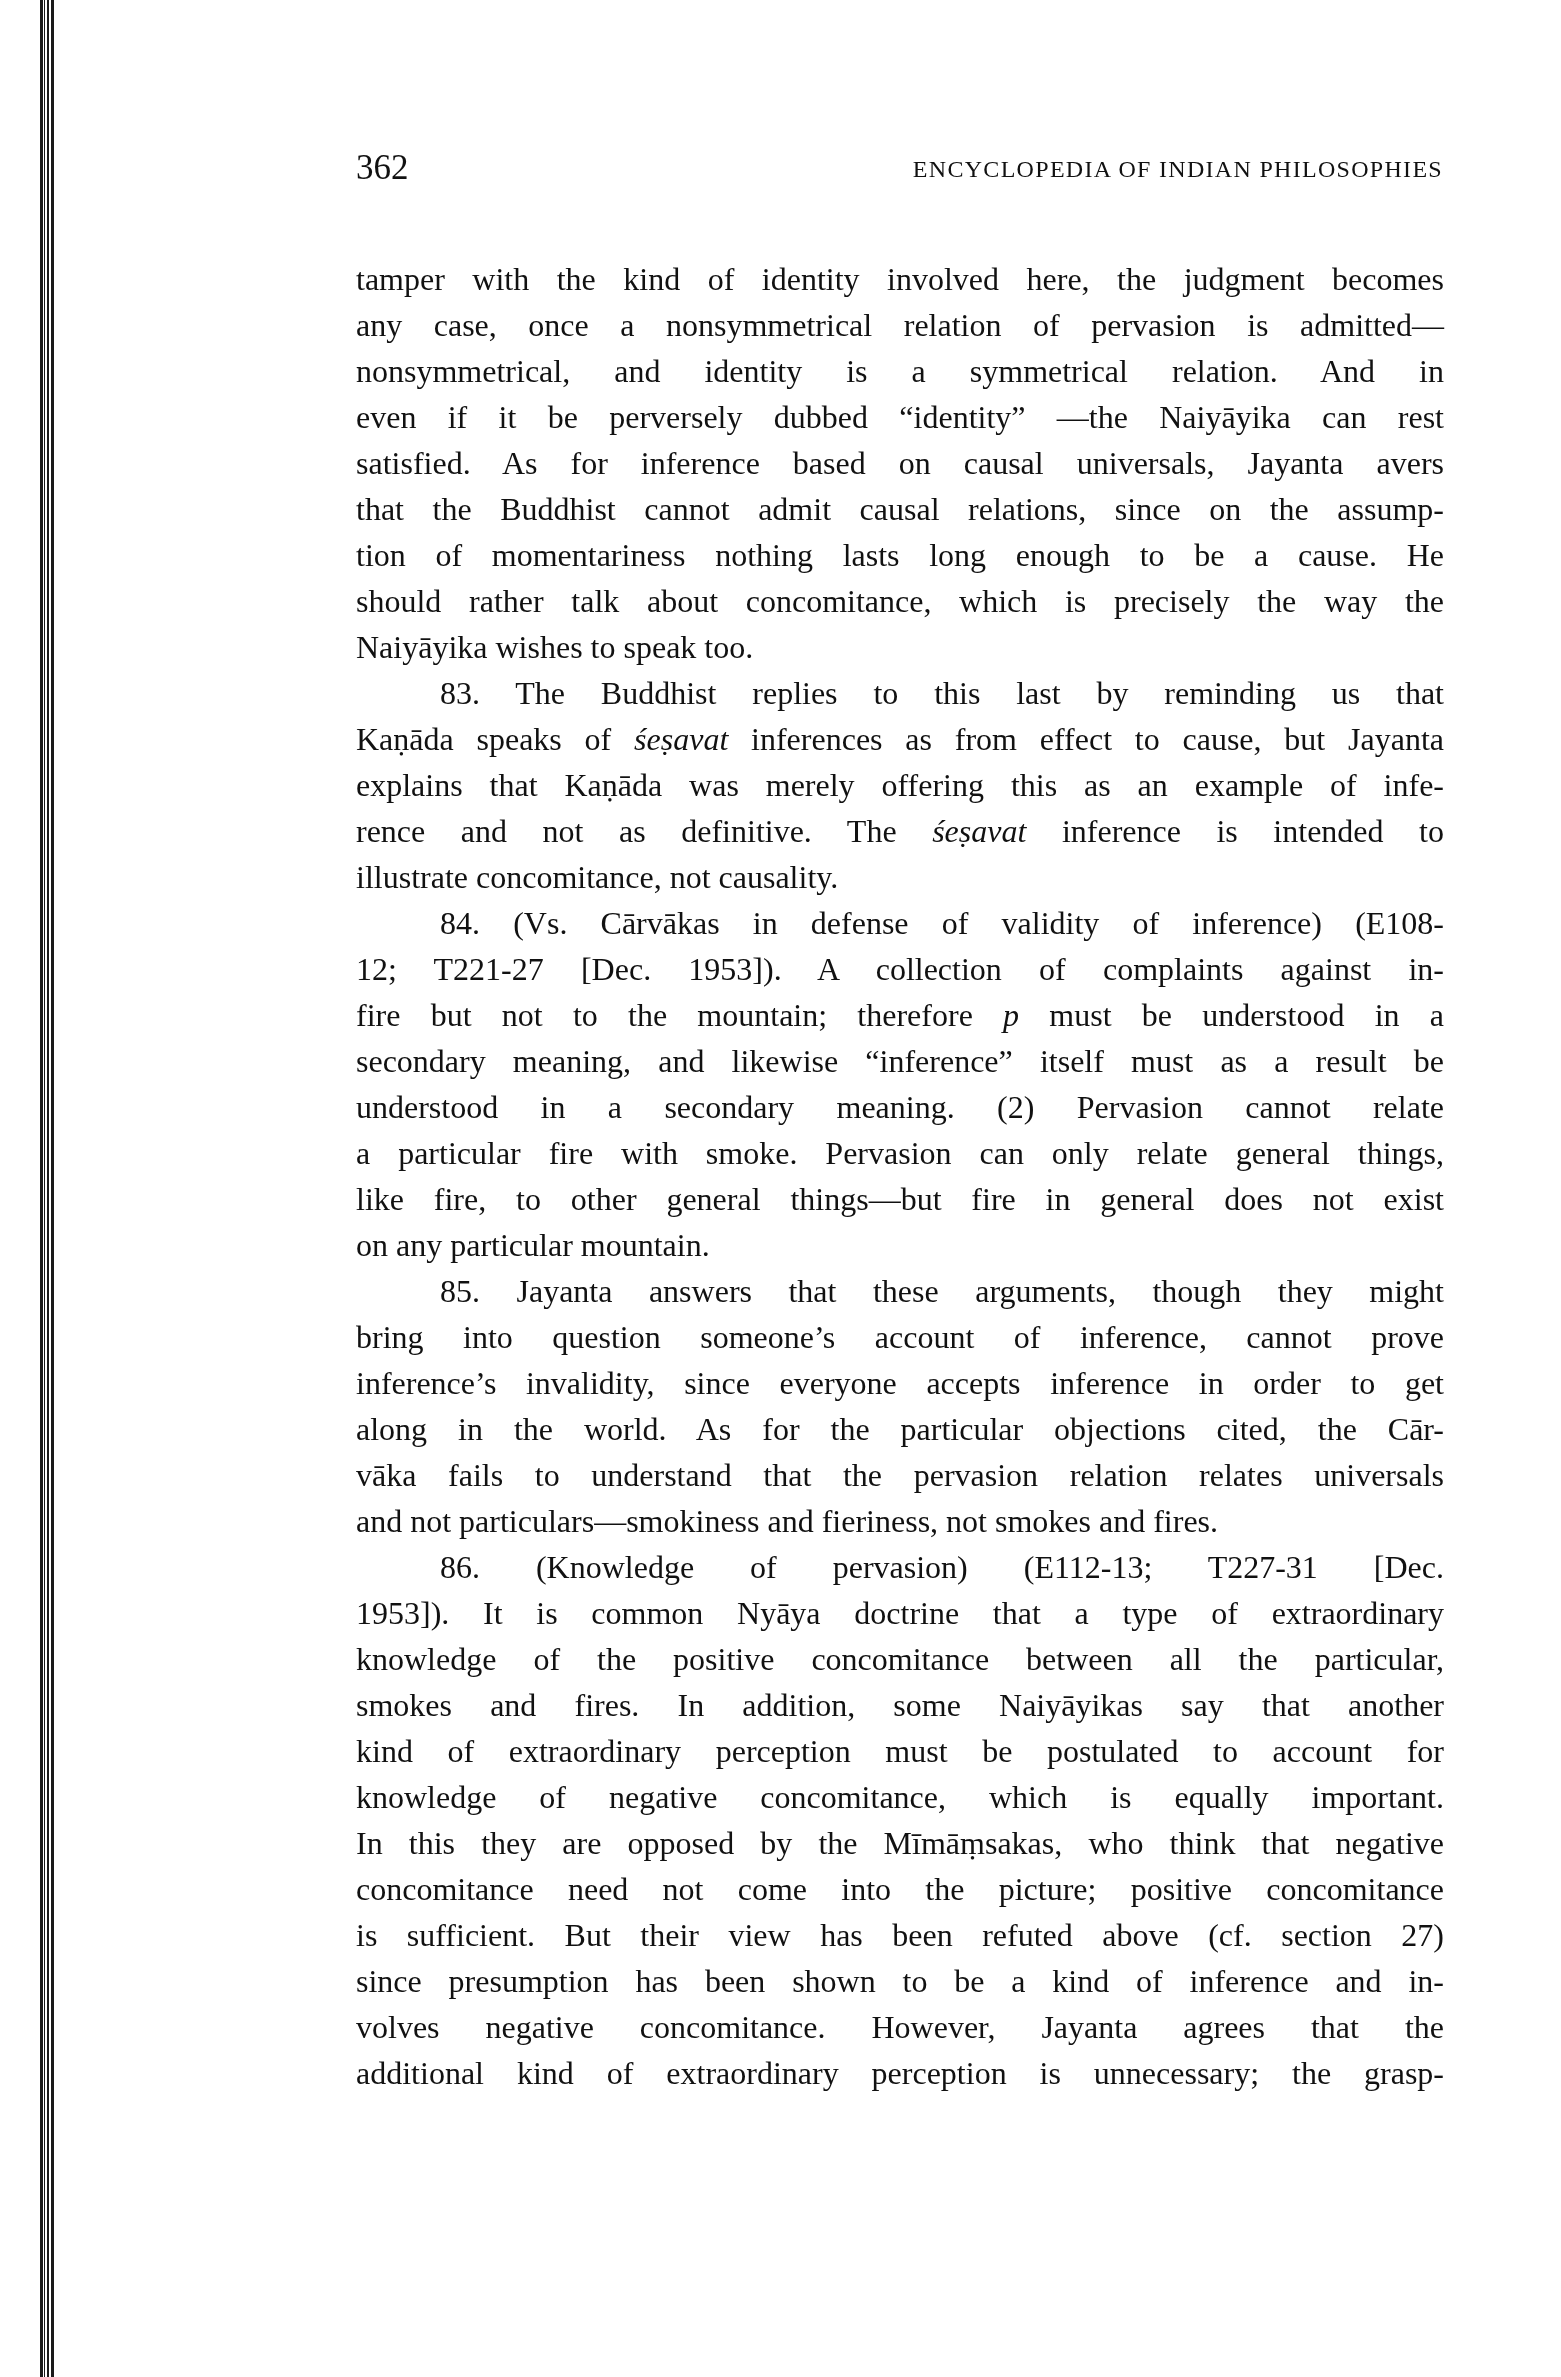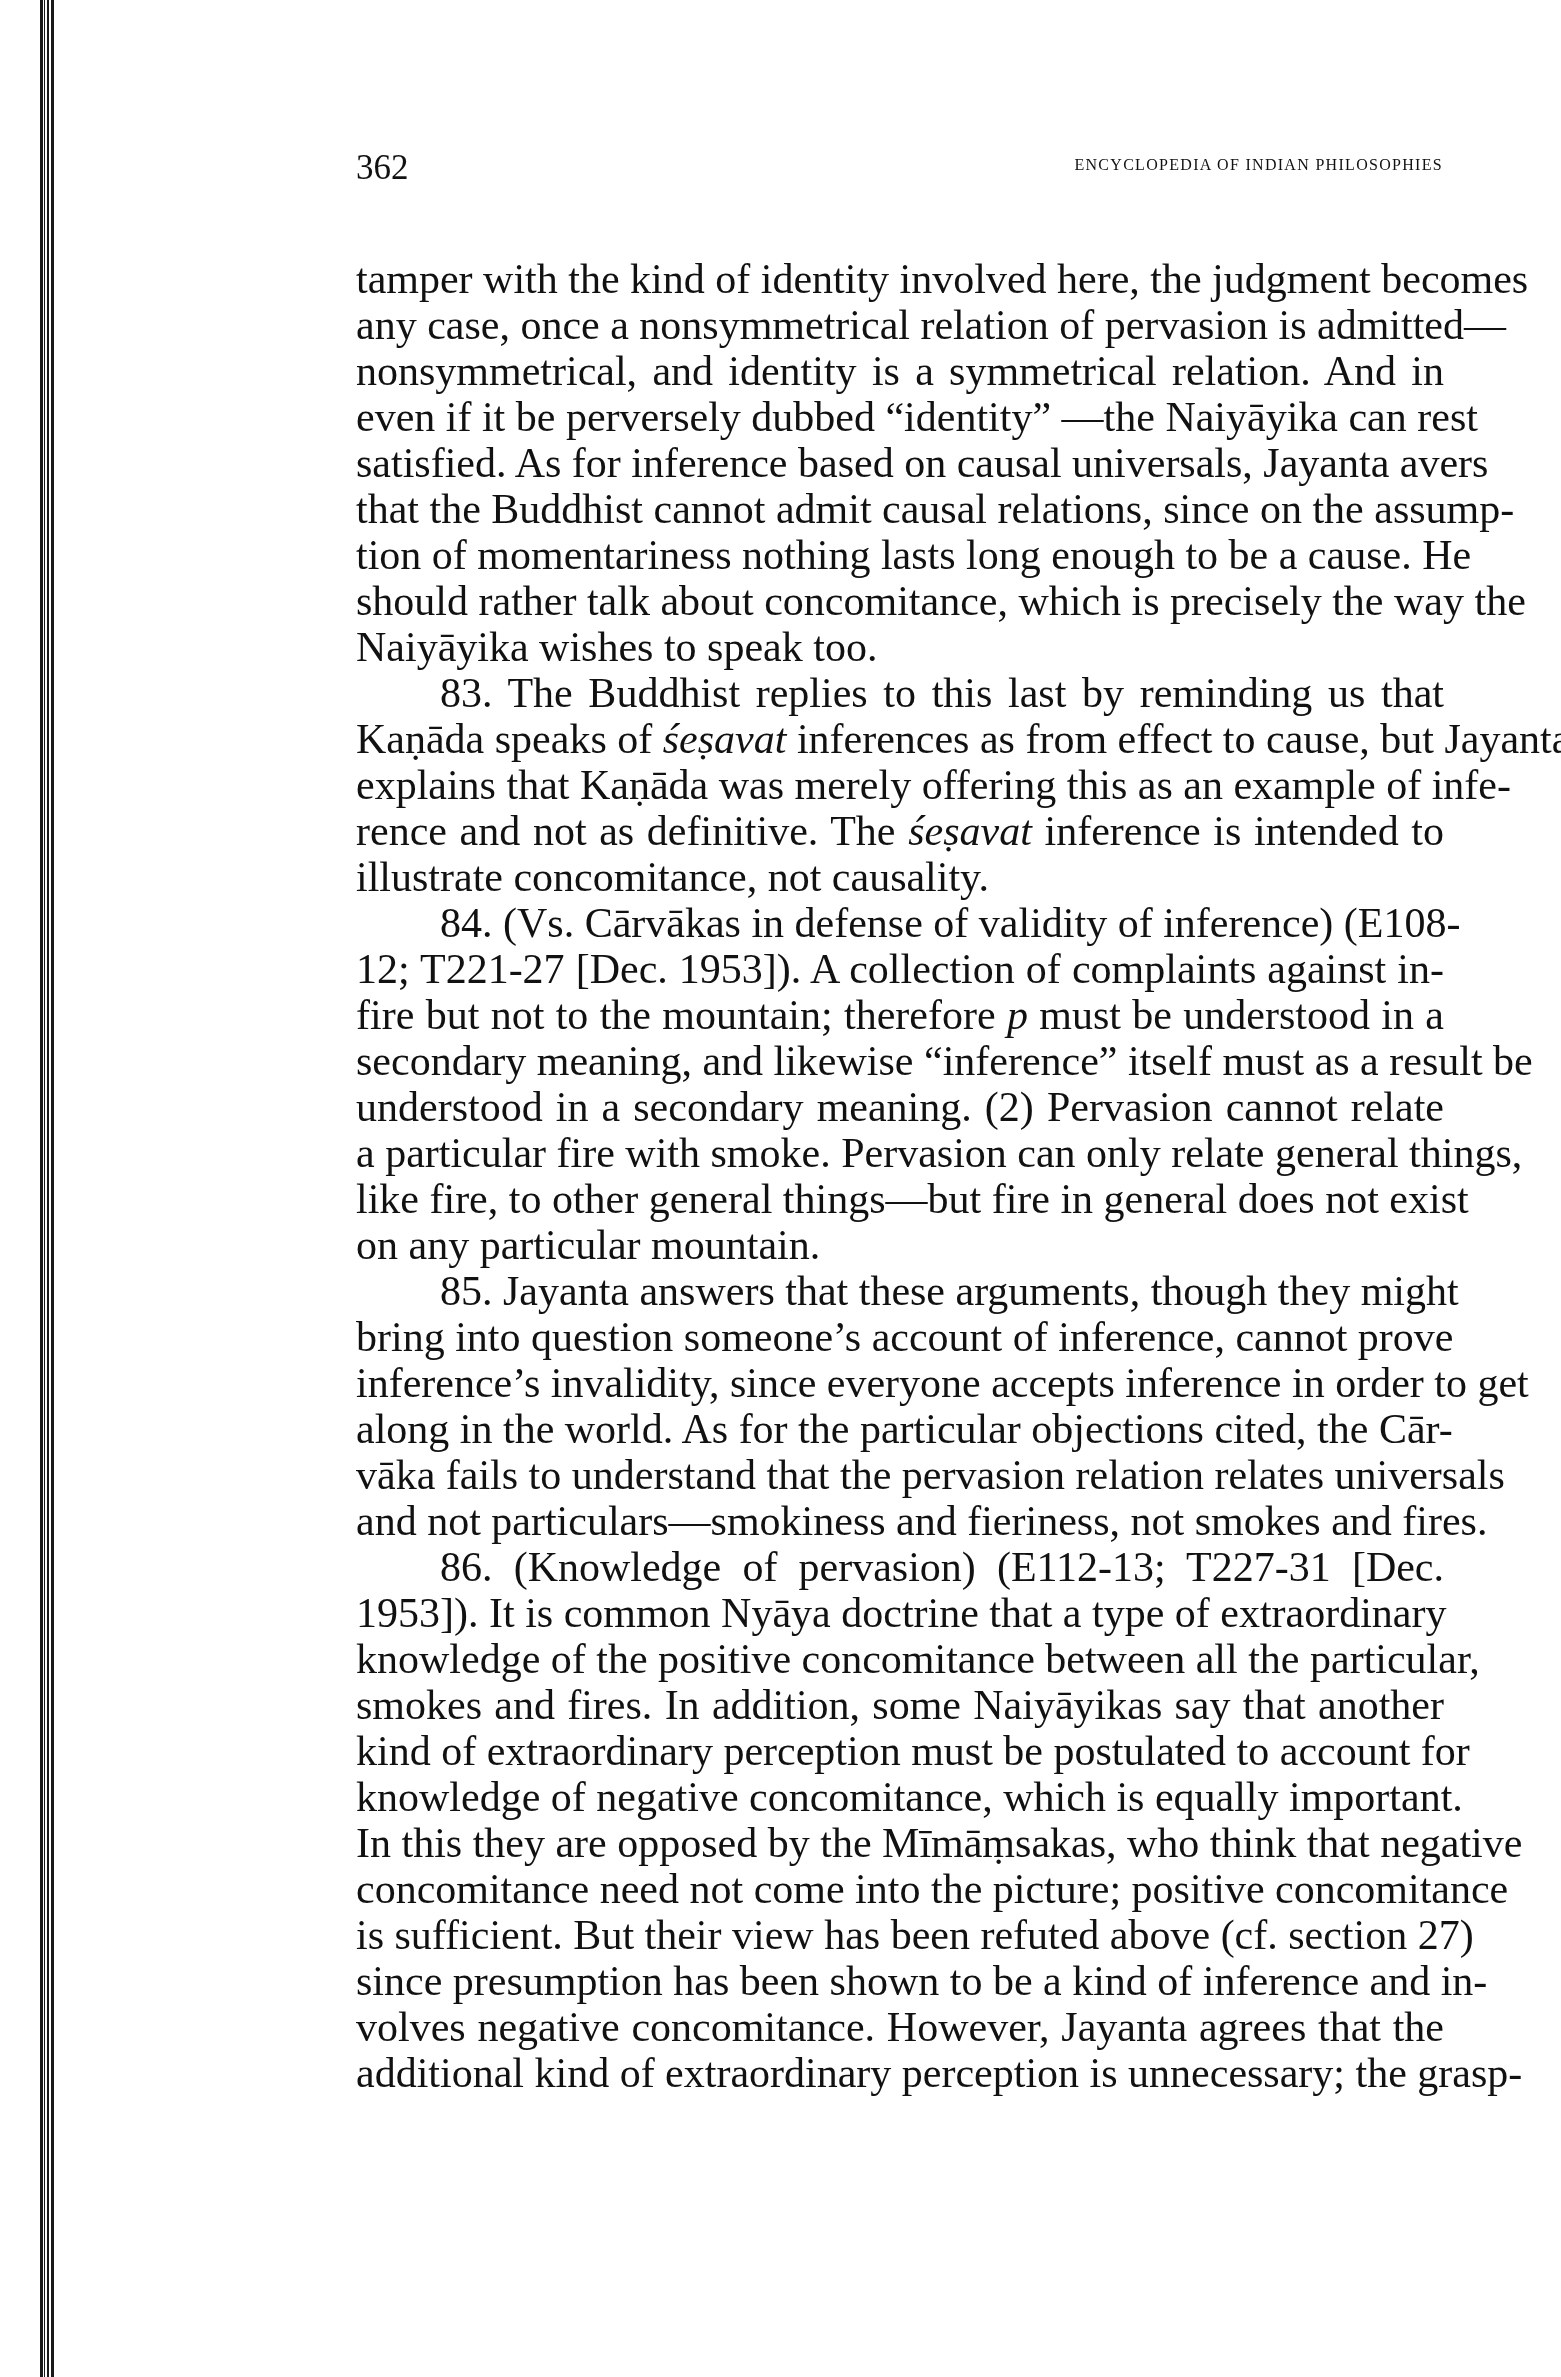--- a/index.html
+++ b/index.html
@@ -9,28 +9,28 @@
   }
   .binding { position: absolute; top: 0; bottom: 0; background: #1a1a1a; }
   .b1 { left: 40px; width: 2.6px; }
   .b2 { left: 44px; width: 1.3px; }
   .b3 { left: 47px; width: 1.9px; }
   .b4 { left: 51px; width: 2.6px; }
   .page-number {
     position: absolute; left: 356px; top: 148px; font-size: 35px; letter-spacing: 0px;
   }
   .running-head {
-    position: absolute; right: 119px; top: 156px; font-size: 16px; letter-spacing: 1.3px;
+    position: absolute; right: 119px; top: 156px; font-size: 24px; letter-spacing: 1.3px;
     text-transform: uppercase;
   }
   .column {
     position: absolute; left: 356px; top: 256px; width: 1088px;
   }
   .line {
-    height: 46px; line-height: 46px; font-size: 42px; white-space: nowrap;
+    height: 46px; line-height: 46px; font-size: 32px; white-space: nowrap;
     text-align: justify; text-align-last: justify; overflow: visible; font-family: Liberation Serif, serif;
   }
   .line.last { text-align-last: left; }
   .line.indent { padding-left: 84px; }
   .line i { font-style: italic; }
 </style>
 </head>
 <body>
 
 <div class="binding b1"></div>

